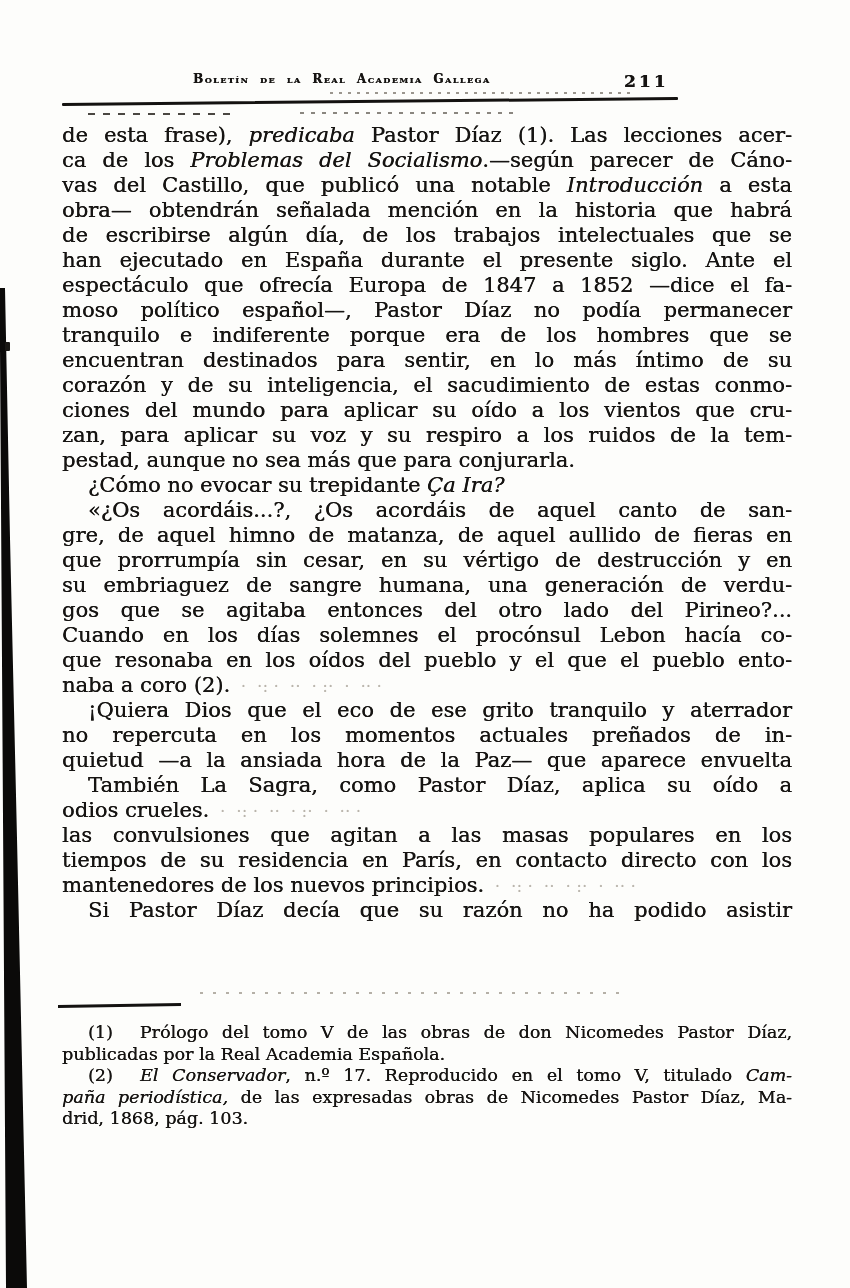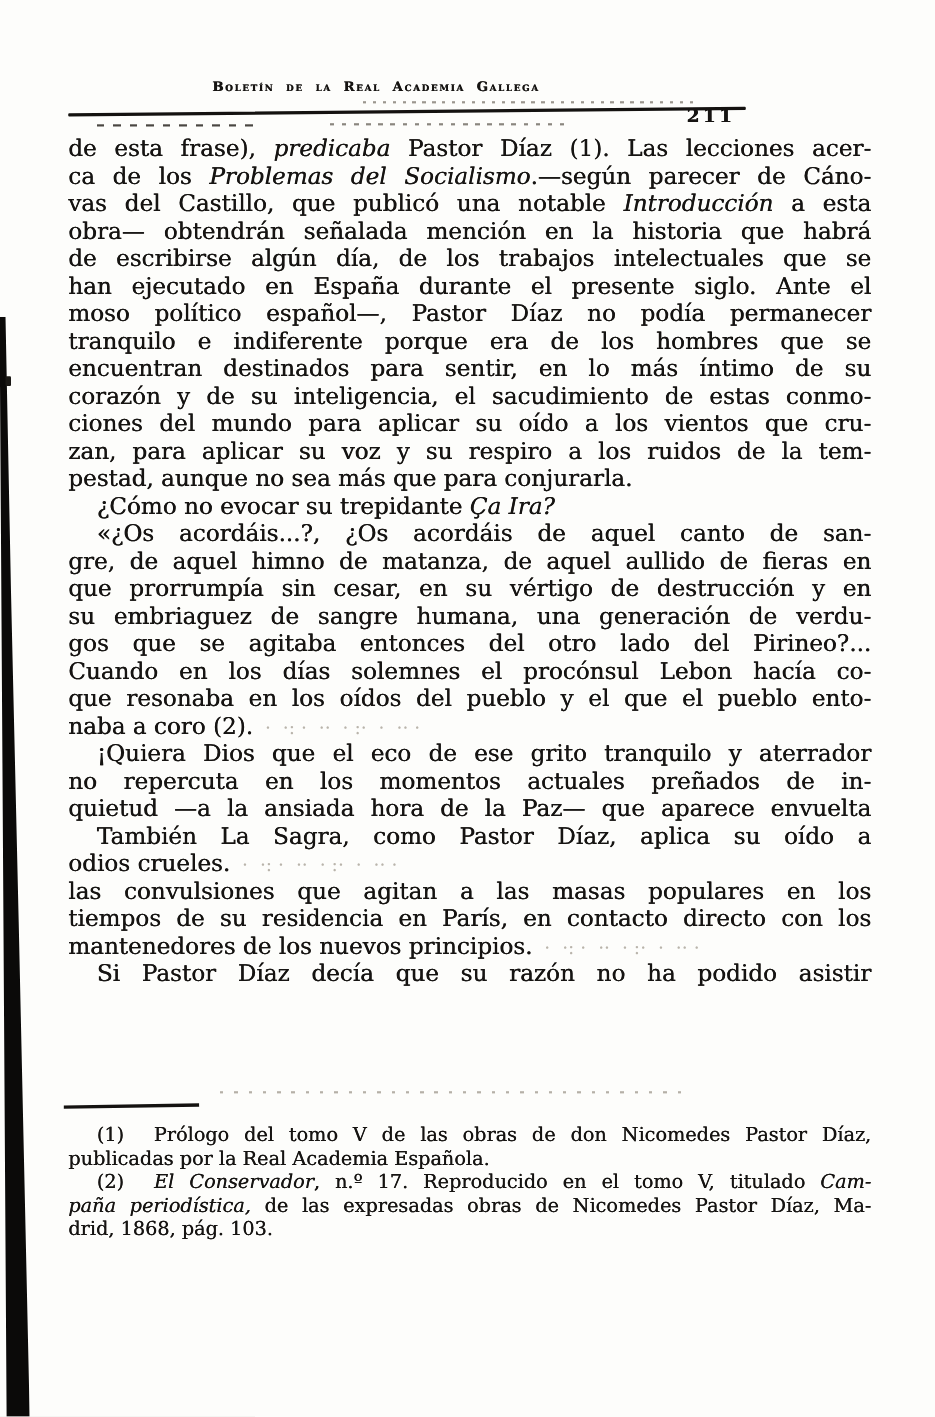--- a/index.html
+++ b/index.html
@@ -13,21 +13,20 @@
   .journal-title {
     position:absolute; left:193px; top:72px;
     font-size:12px; font-weight:bold; font-variant-caps:small-caps;
     letter-spacing:1.5px; word-spacing:5px; white-space:nowrap;
     text-shadow:0.3px 0 0 currentColor;
   }
   .page-number {
     position:absolute; left:624px; top:71px;
     font-size:17px; font-weight:bold; letter-spacing:3px;
     text-shadow:0.3px 0 0 currentColor;
-    margin-top:25px;
   }
   .header-rule {
     position:absolute; left:62px; top:97px; width:616px; height:3px;
     background:#141210; transform:rotate(-0.55deg); transform-origin:100% 50%;
     border-radius:1px;
   }
   .noise-dash-1 {
     position:absolute; left:88px; top:113px; width:150px; height:2px;
     background:repeating-linear-gradient(90deg,#4a4742 0 7px,transparent 7px 15px);
   }
@@ -95,20 +94,21 @@
   <div class="noise-dash-2"></div>
   <div class="noise-dash-3"></div>
 
   <main class="body-text" id="body-lines">
       <div class="bline"><span>de esta frase), </span><span class="it">predicaba</span><span> Pastor Díaz (1). Las lecciones acer-</span></div>
       <div class="bline"><span>ca de los </span><span class="it">Problemas del Socialismo</span><span>.—según parecer de Cáno-</span></div>
       <div class="bline"><span>vas del Castillo, que publicó una notable </span><span class="it">Introducción</span><span> a esta</span></div>
       <div class="bline"><span>obra— obtendrán señalada mención en la historia que habrá</span></div>
       <div class="bline"><span>de escribirse algún día, de los trabajos intelectuales que se</span></div>
       <div class="bline"><span>han ejecutado en España durante el presente siglo. Ante el</span></div>
+      <div class="bline"><span>espectáculo que ofrecía Europa de 1847 a 1852 —dice el fa-</span></div>
       <div class="bline"><span>moso político español—, Pastor Díaz no podía permanecer</span></div>
       <div class="bline"><span>tranquilo e indiferente porque era de los hombres que se</span></div>
       <div class="bline"><span>encuentran destinados para sentir, en lo más íntimo de su</span></div>
       <div class="bline"><span>corazón y de su inteligencia, el sacudimiento de estas conmo-</span></div>
       <div class="bline"><span>ciones del mundo para aplicar su oído a los vientos que cru-</span></div>
       <div class="bline"><span>zan, para aplicar su voz y su respiro a los ruidos de la tem-</span></div>
       <div class="bline end"><span>pestad, aunque no sea más que para conjurarla.</span></div>
       <div class="bline indent end"><span>¿Cómo no evocar su trepidante </span><span class="it">Ça Ira?</span></div>
       <div class="bline indent"><span>«¿Os acordáis...?, ¿Os acordáis de aquel canto de san-</span></div>
       <div class="bline"><span>gre, de aquel himno de matanza, de aquel aullido de fieras en</span></div>

